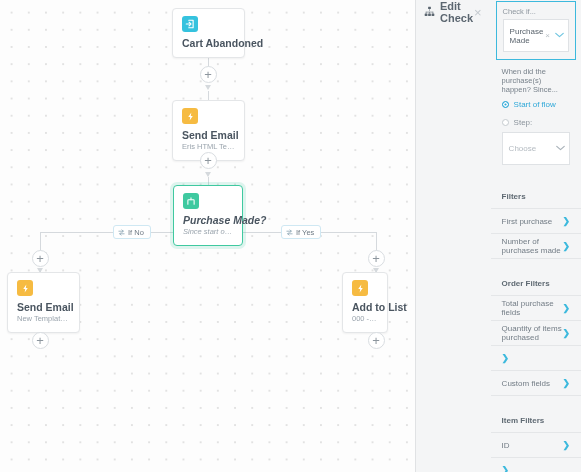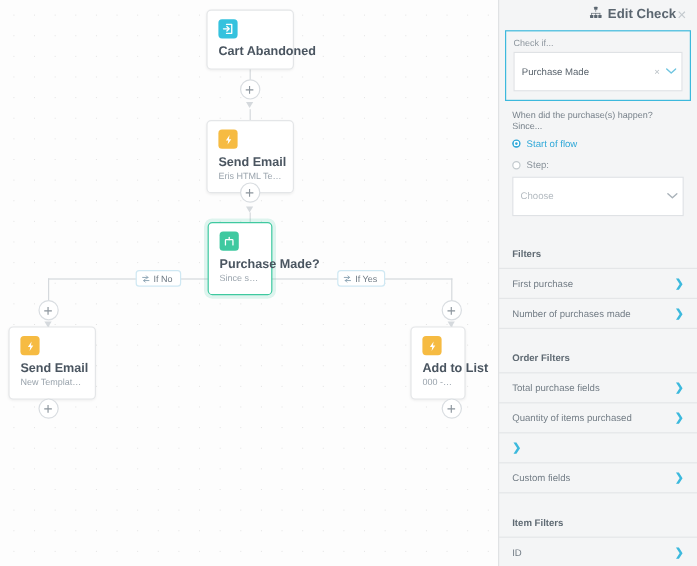--- a/index.html
+++ b/index.html
@@ -86,24 +86,23 @@
     font-size: 7.5px; color: #6f7a84;
     cursor: pointer;
   }
   .branch-label svg { display: block; }
 
   
   #panel {
     width: 166px; height: 472px;
     background: #f4f5f6;
     border-left: 1px solid #e0e2e4;
-    display: flex; flex-direction: column;
+    display: flex; flex-direction: row;
     position: relative;
     overflow: hidden;
-    align-items: flex-end;
   }
   .panel-head {
     height: 24px; flex: 0 0 24px;
     display: flex; align-items: center;
     padding: 0 8px;
     background: #f4f5f6;
   }
   .panel-head .htitle {
     font-size: 11px; color: #5b6670; font-weight: bold;
     margin-left: 5px; flex: 1;
@@ -227,21 +226,21 @@
         <svg width="9" height="9" viewBox="0 0 16 16" fill="#fff">
             <path d="M9.5 1L4 9h3.5L6.5 15 12 7H8.5z"></path>
           </svg>
       </div>
       <div class="node-title">Send Email</div>
       <div class="node-sub">Eris HTML Template</div>
     </div>
 
     <div class="plus" style="left:199.5px; top:152px;">+</div>
 
-    <div class="node sel" style="left:173px; top:185px; width:54px;">
+    <div class="node sel" style="left:173px; top:185px; width:70px;font-style:italic;">
       <div class="node-icon ic-green">
         <svg width="10" height="10" viewBox="0 0 16 16" fill="none" stroke="#fff" stroke-width="1.7" stroke-linecap="round">
           <path d="M3 13V7a1 1 0 011-1h8a1 1 0 011 1v6"></path>
             <path d="M8 6V3"></path>
         </svg>
       </div>
       <div class="node-title">Purchase Made?</div>
       <div class="node-sub">Since start of flow</div>
     </div>
 

